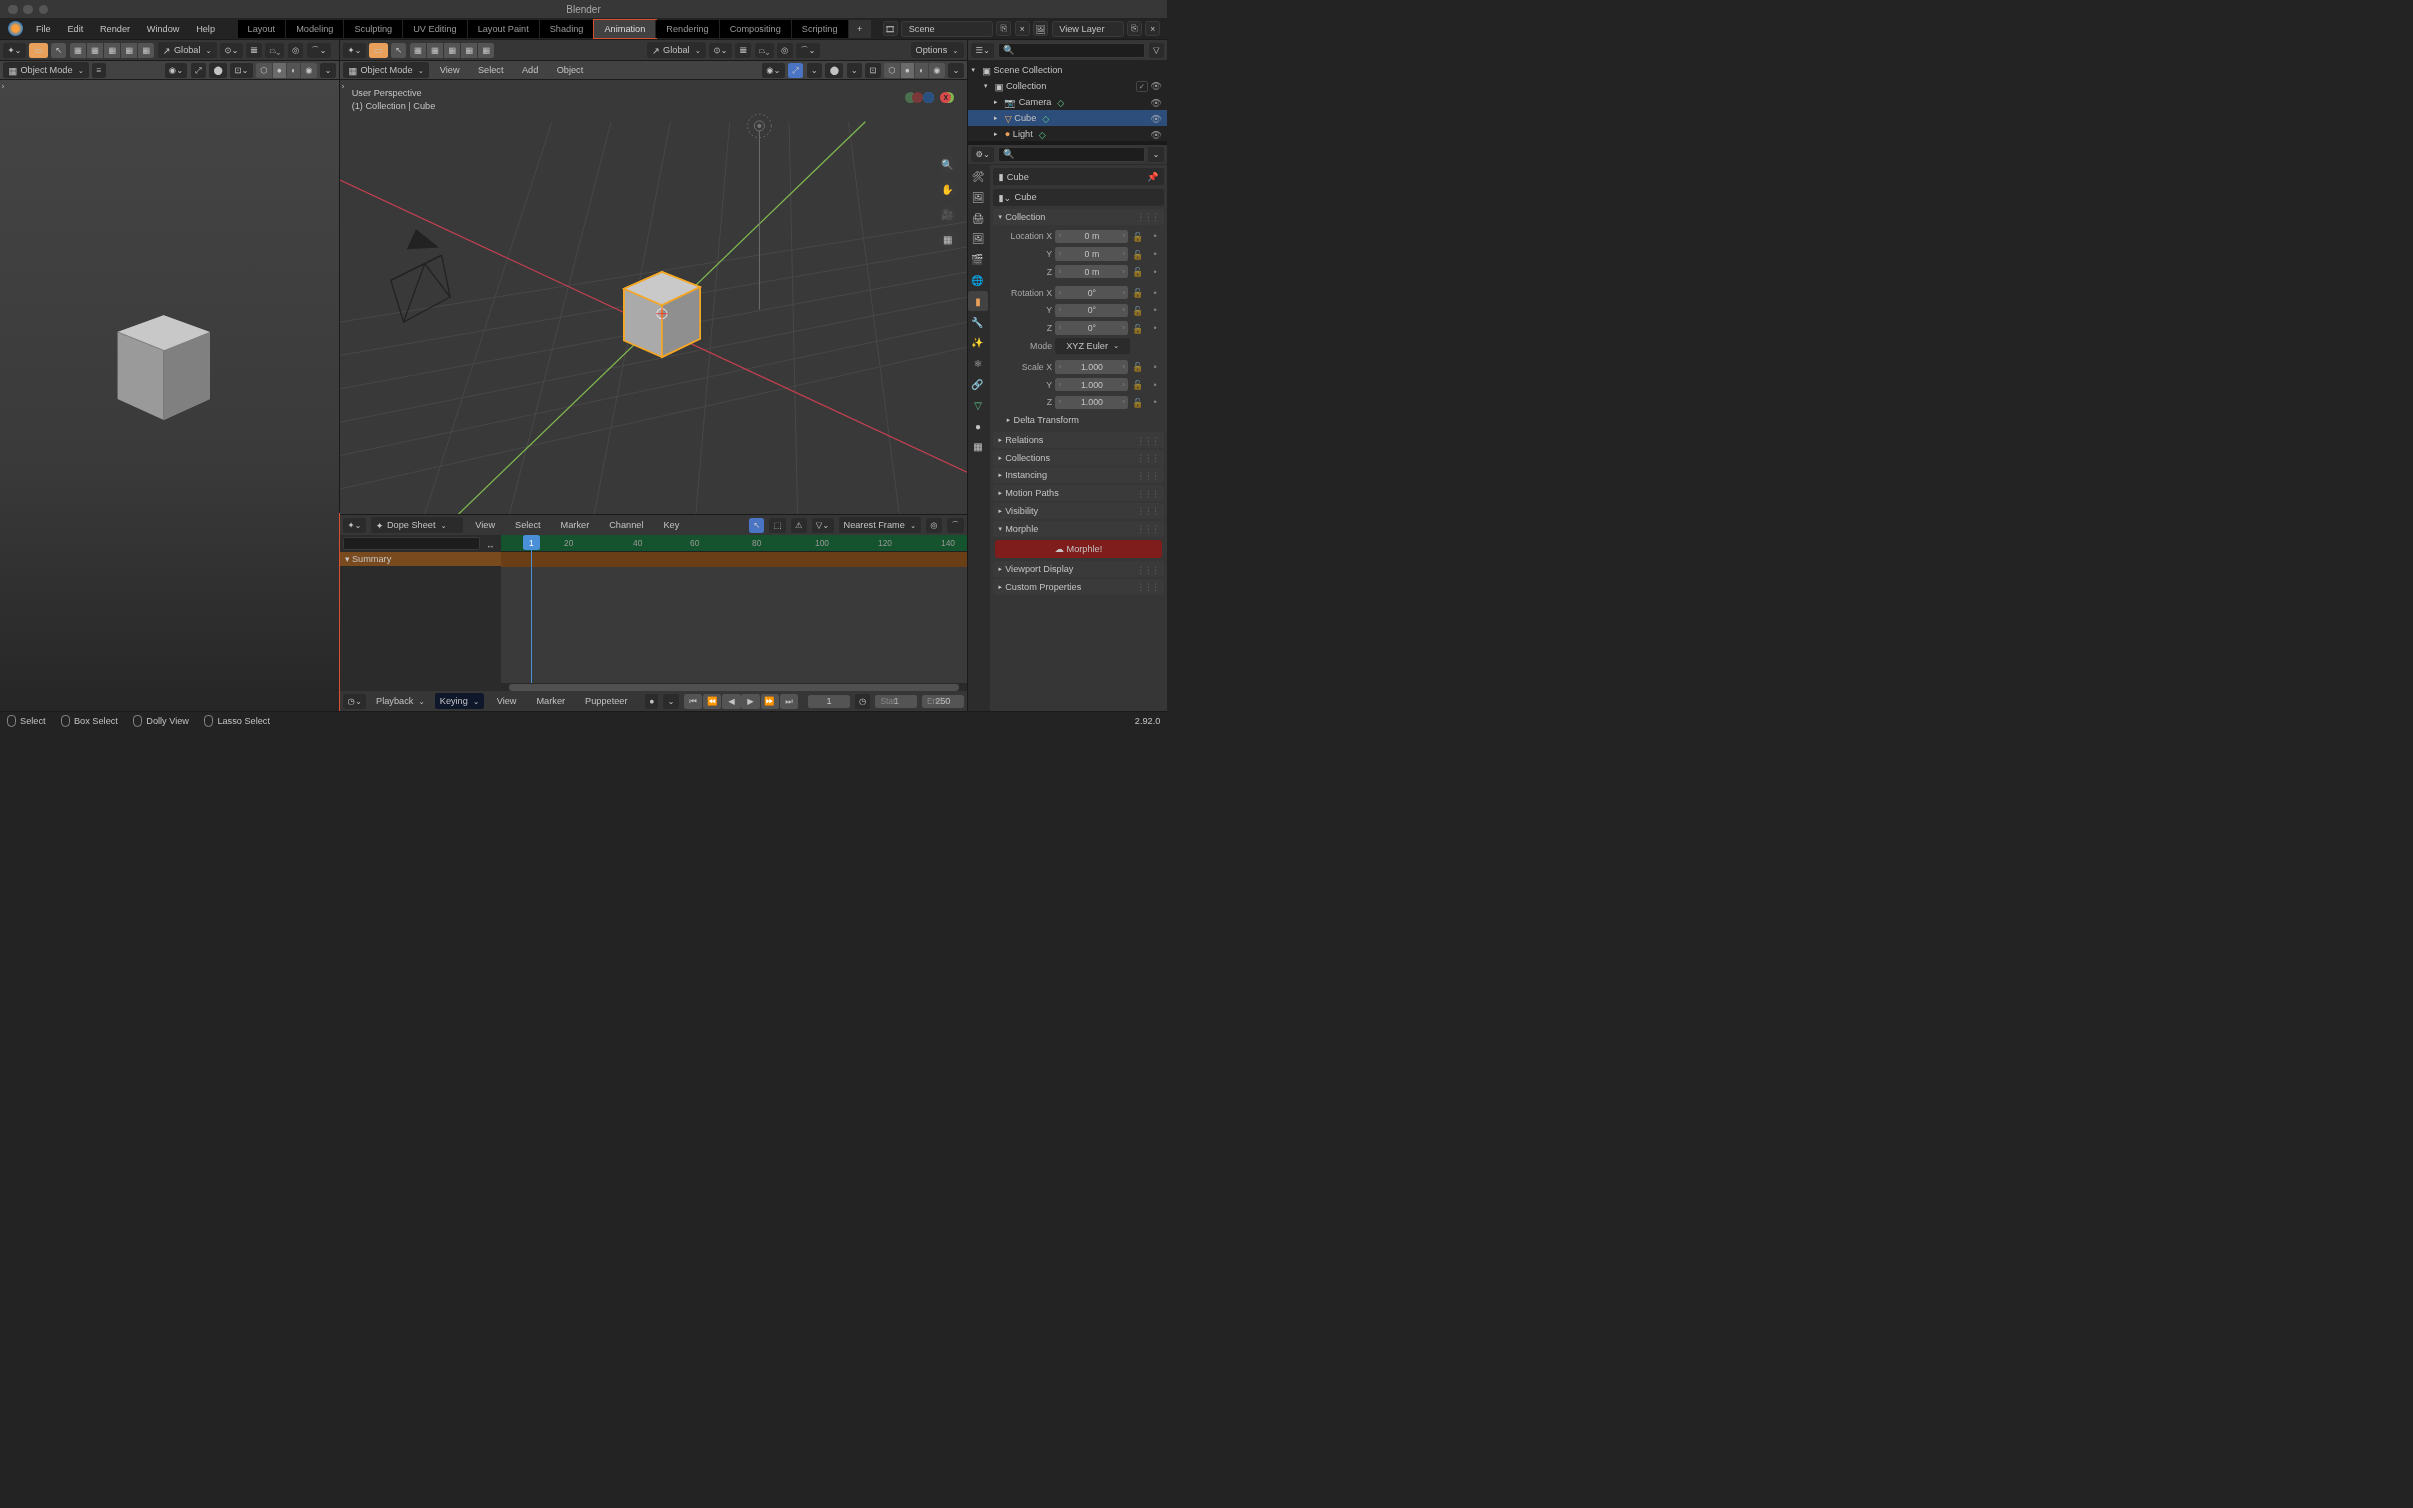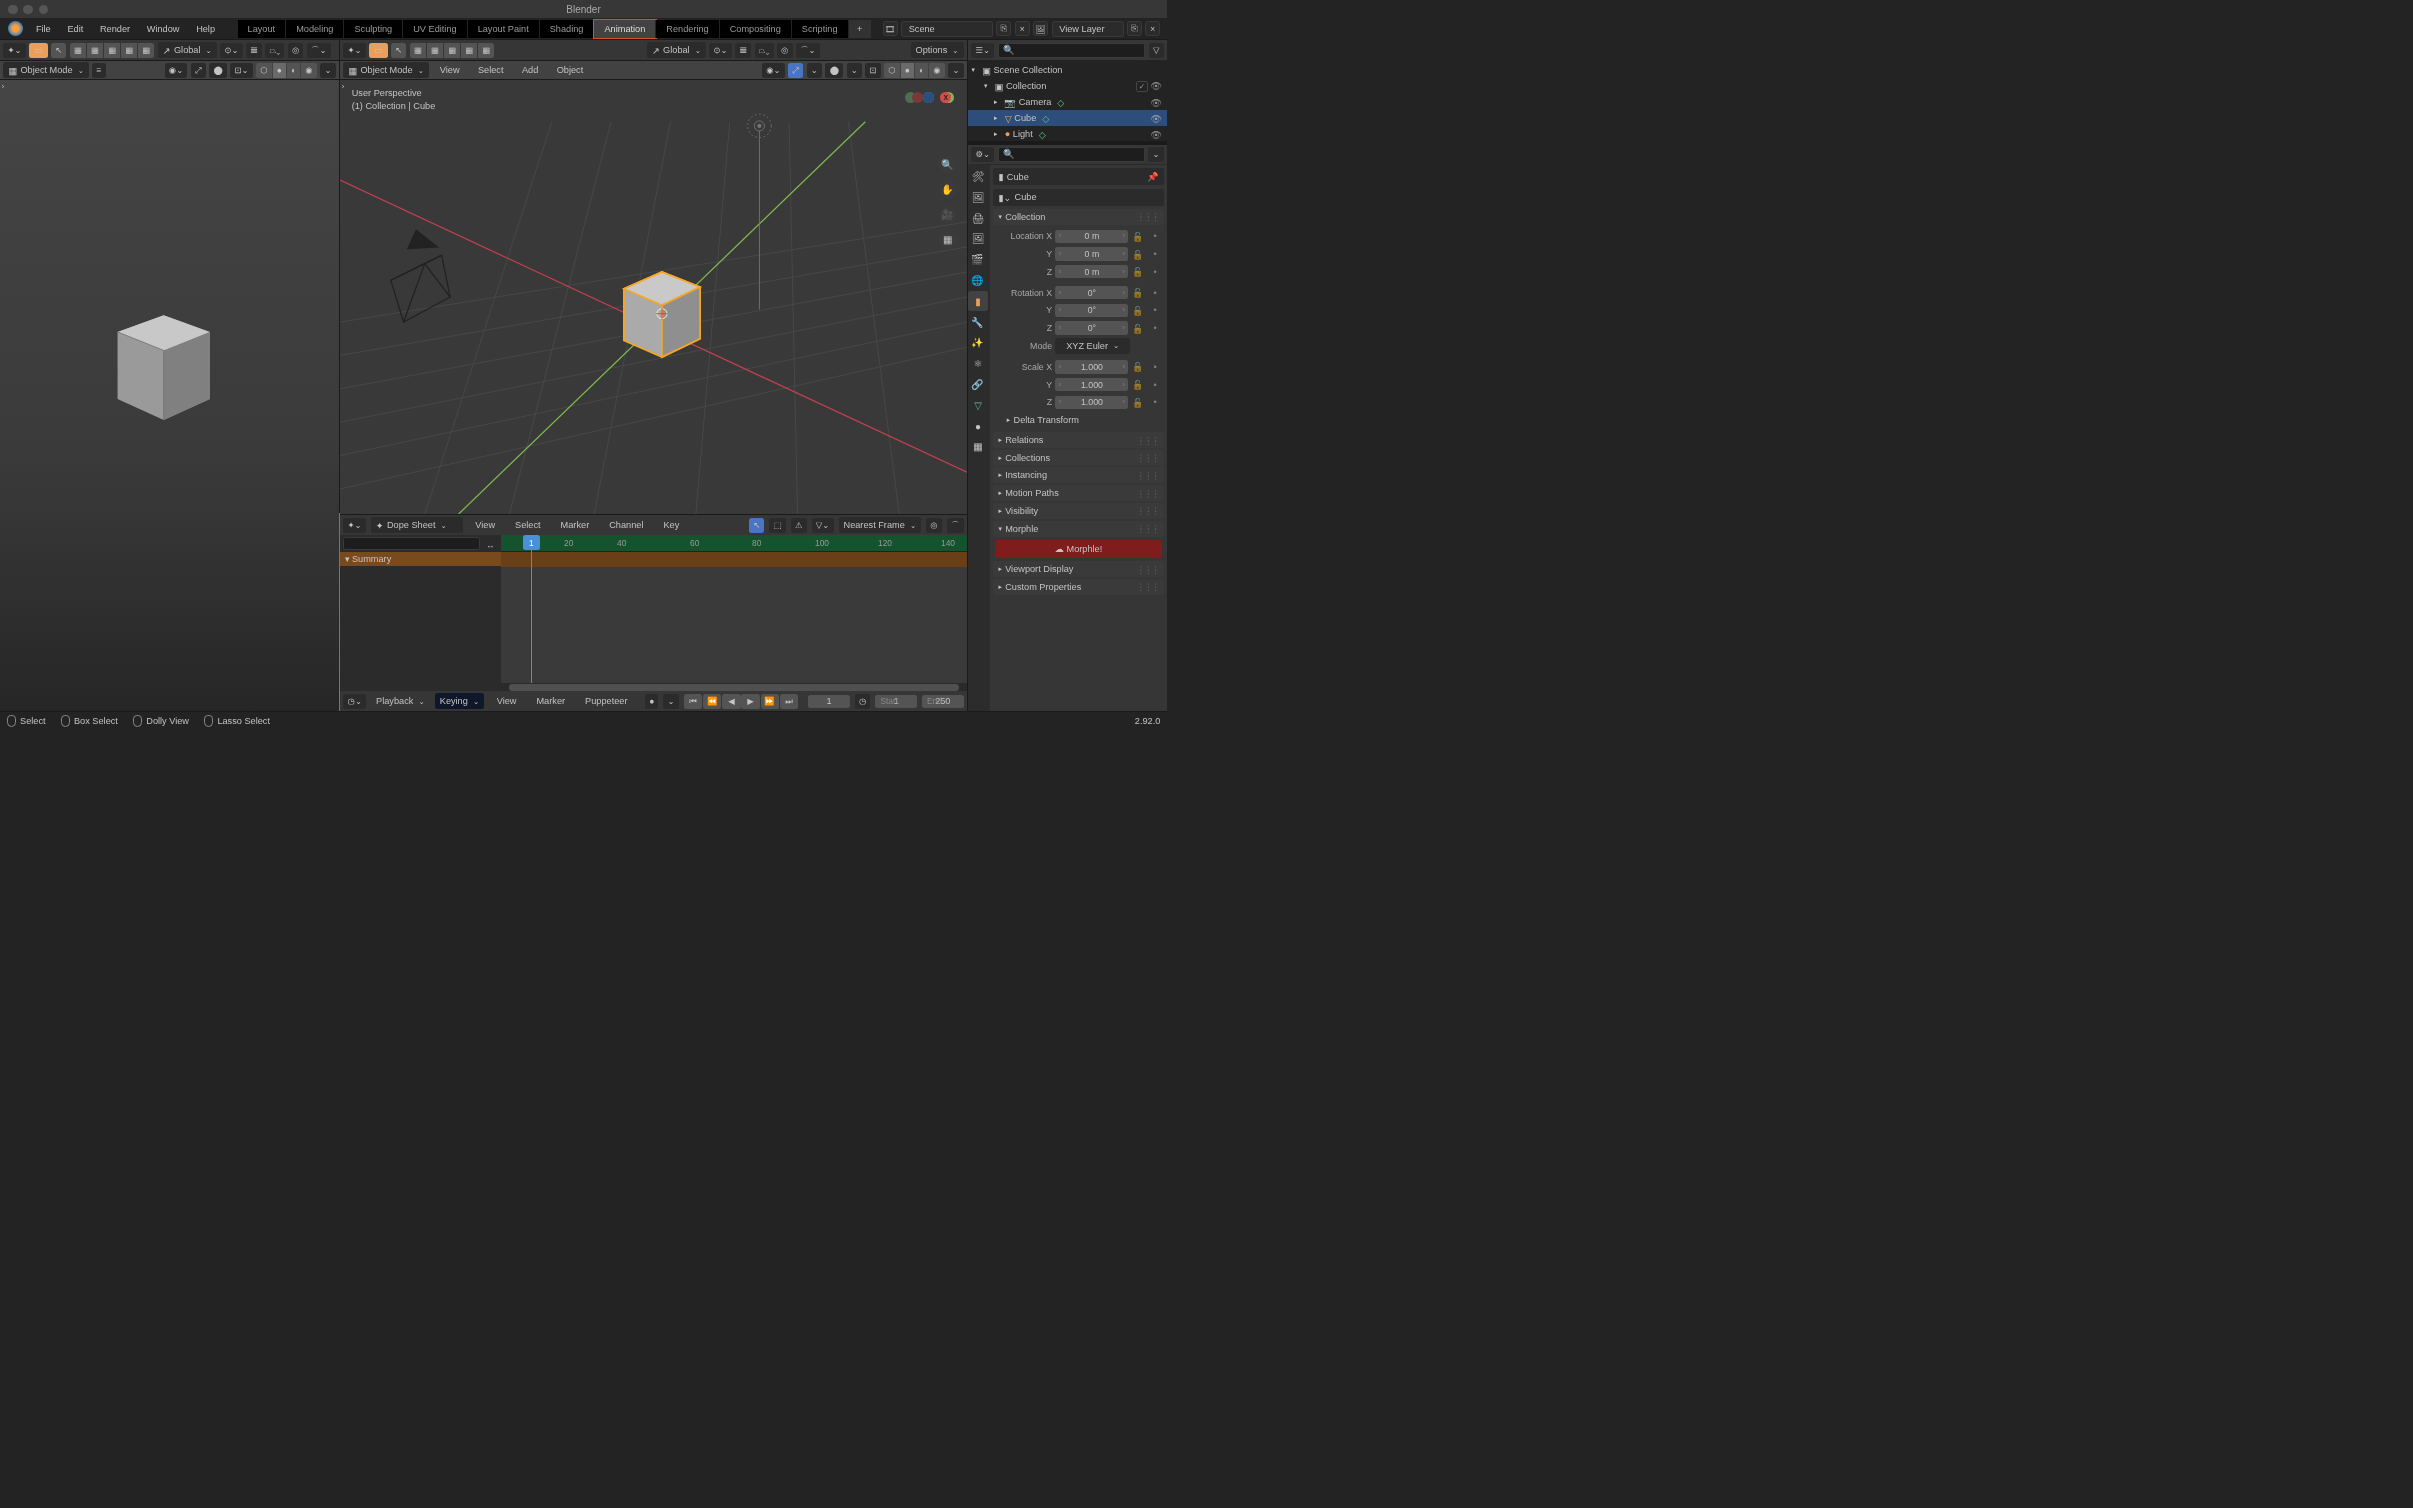--- a/index.html
+++ b/index.html
@@ -335,21 +335,21 @@
           <div class="ds-channels">
             <div class="ds-search">
               <input style="">
               <span class="tb-btn dark" style="width:15px">↔</span>
             </div>
             <div class="ds-summary">▾ <span>Summary</span></div>
           </div>
           <div class="ds-timeline">
             <div class="ds-ruler" id="ds-ruler">
                 <span class="ds-tick" style="left: 63px;">20</span>
-                <span class="ds-tick" style="left: 116px; text-align: center;">40</span>
+                <span class="ds-tick" style="left: 132px; text-align: center;">40</span>
                 <span class="ds-tick" style="left: 189px;">60</span>
                 <span class="ds-tick" style="left: 251px;">80</span>
                 <span class="ds-tick" style="left: 314px;">100</span>
                 <span class="ds-tick" style="left: 377px;">120</span>
                 <span class="ds-tick" style="left: 440px;">140</span>
               </div>
             <div style="position:absolute;top:17px;left:0;right:0;height:15px;background:#6a3f18"></div>
             <div class="ds-playhead" style="left:30px">
               <div class="ds-playhead-head">1</div>
             </div>

